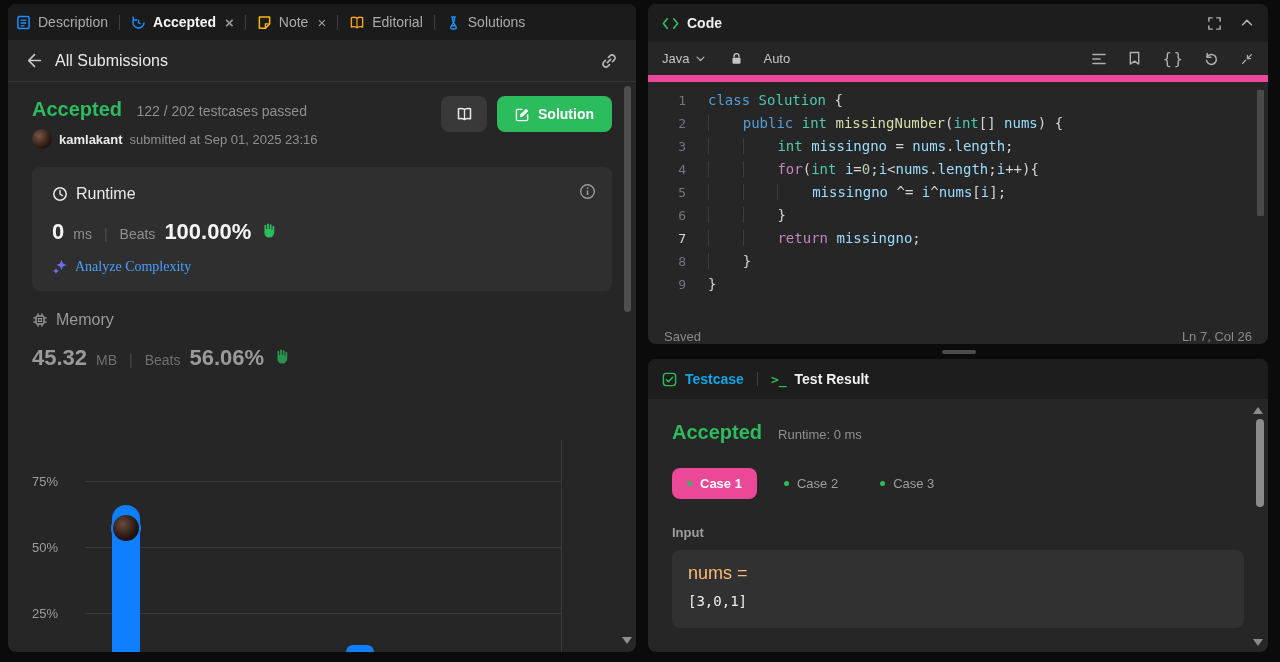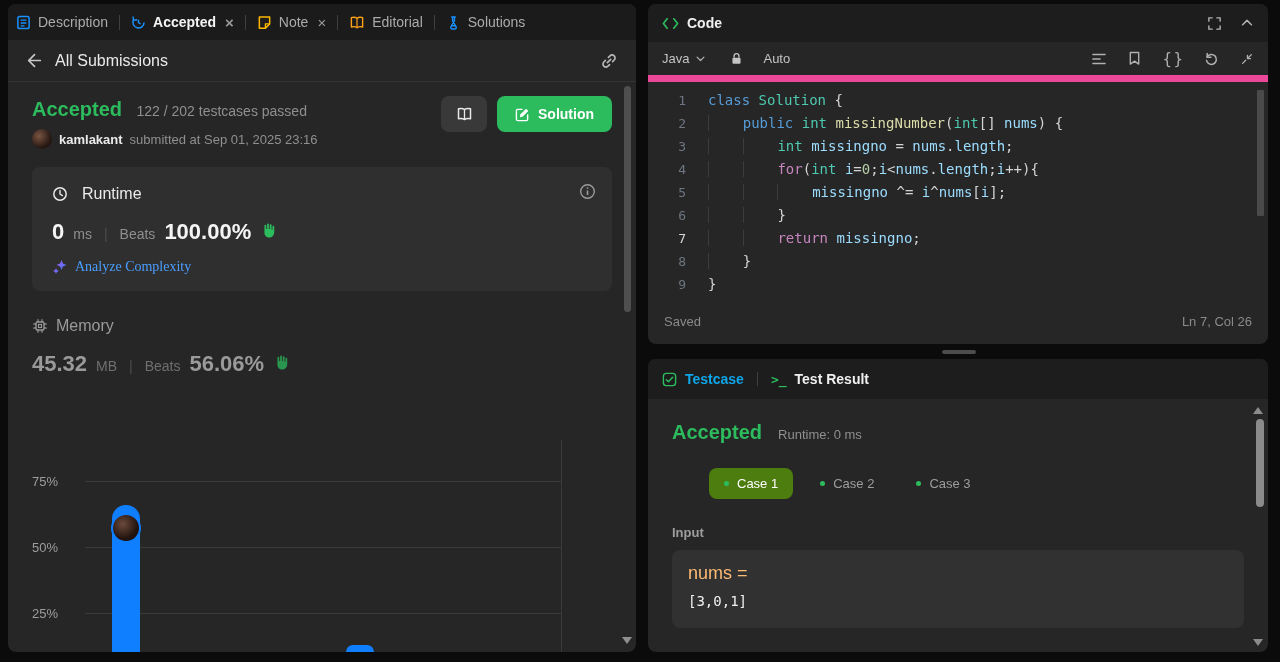--- a/index.html
+++ b/index.html
@@ -29,31 +29,31 @@
     background:radial-gradient(circle at 35% 35%, #7a5542, #2a1a14 62%, #110b08); }
   .author { font-size:13px; font-weight:bold; color:#eaeaea; }
   .subm-at { font-size:13px; color:#8f8f8f; }
   .actionbtns { position:absolute; right:24px; top:14px; display:flex; gap:10px; }
   .book-btn { width:46px; height:36px; background:#393939; border:none; border-radius:8px;
     display:flex; align-items:center; justify-content:center; cursor:pointer; }
   .solution-btn { height:36px; padding:0 18px; background:#2cbb5d; border:none; border-radius:8px;
     display:flex; align-items:center; gap:8px; color:#fff; font-size:14px; font-weight:bold; cursor:pointer; }
 
   .runtime-card { margin:18px 24px 0; background:#2f2f2f; border-radius:8px; padding:18px 20px 16px; position:relative; }
-  .card-head { display:flex; align-items:center; gap:14px; font-size:16px; color:#eaeaea; }
+  .card-head { display:flex; align-items:center; gap:8px; font-size:16px; color:#eaeaea; }
   .info-ico { position:absolute; right:16px; top:16px; }
   .valrow { display:flex; align-items:baseline; gap:9px; margin-top:16px; }
   .bigval { font-size:22px; font-weight:bold; color:#f5f5f5; }
   .unit { font-size:14px; color:#8f8f8f; }
   .vdiv { color:#4d4d4d; font-size:14px; padding:0 3px; }
   .beats-l { font-size:14px; color:#8f8f8f; }
   .analyze { display:flex; align-items:center; gap:7px; margin-top:14px; cursor:pointer;font-family:Liberation Serif, serif; }
   .analyze span { font-size:14px; color:#4a9eff; }
 
-  .memory-blk { margin:26px 24px 0; }
+  .memory-blk { margin:20px 24px 0; }
   .mem-head { display:flex; align-items:center; gap:8px; font-size:16px; color:#9a9a9a; }
   .memory-blk .bigval { color:#9a9a9a; }
   .memory-blk .unit, .memory-blk .beats-l { color:#6f6f6f; }
   .dim { opacity:.75; }
 
   
   .chart { position:absolute; left:24px; top:436px; width:530px; bottom:0; }
   .gridline { position:absolute; left:53px; right:0; height:1px; background:#3a3a3a; }
   .gtick { position:absolute; left:0; width:44px; text-align:left; font-size:13px; color:#9d9d9d; transform:translateY(-50%); }
   .plot { position:absolute; left:53px; right:0; top:0; bottom:0; border-right:1px solid #3a3a3a; }
@@ -83,21 +83,21 @@
   .cline { display:flex; height:23px; line-height:23px; }
   .ln { width:38px; text-align:right; color:#6e7681; flex-shrink:0; font-size:13px; }
   .ln.cur { color:#d7d7d7; }
   .lc { padding-left:22px; white-space:pre; color:#d4d4d4; }
   .tk-kw { color:#569cd6; } .tk-typ { color:#4ec9b0; } .tk-fn { color:#dcdcaa; }
   .tk-var { color:#9cdcfe; } .tk-num { color:#b5cea8; } .tk-pun { color:#d4d4d4; }
   .tk-ctl { color:#c586c0; } .tk-pln { color:#d4d4d4; }
   .tk-ind { color:#d4d4d4; border-left:1px solid #3c3c3c; }
   .cline:first-child .tk-ind, .cline:nth-child(9) .tk-ind { border-left:none; }
 
-  .cp-status { position:absolute; left:0; right:0; bottom:0; height:30px; display:flex; align-items:flex-start;
+  .cp-status { position:absolute; left:0; right:0; bottom:0; height:30px; display:flex; align-items:flex-end;
     justify-content:space-between; padding:0 16px; font-size:13px; color:#8a8a8a; }
   .cp-thumb { position:absolute; right:4px; top:86px; width:7px; height:126px; background:#4a4a4a; border-radius:1px; }
 
   .drag-handle { position:absolute; left:942px; top:350px; width:34px; height:4px; background:#4d4d4d; border-radius:2px; cursor:row-resize; }
 
   
   #test-panel { left:648px; top:359px; width:620px; height:293px; }
   .tp-head { height:40px; background:#1d1d1d; display:flex; align-items:center; padding:0 14px; }
   .tp-tab { display:flex; align-items:center; gap:8px; font-size:14px; cursor:pointer; }
   .tp-tab .lbl { color:#0ea5e9;font-weight:bold; }
@@ -105,21 +105,21 @@
   .tp-div { width:1px; height:14px; background:#3f3f3f; margin:0 13px; }
   .term-glyph { font-family:"DejaVu Sans Mono", monospace; font-size:13px; font-weight:bold; color:#2cbb5d; }
 
   .tp-body { padding:22px 24px 0; }
   .tp-statusrow { display:flex; align-items:baseline; gap:16px; }
   .tp-accepted { font-size:20px; font-weight:bold; color:#2cbb5d; }
   .tp-runtime { font-size:13px; color:#8f8f8f; }
   .cases { display:flex; align-items:center; gap:12px; margin-top:24px; }
   .case-pill { display:flex; align-items:center; gap:8px; padding:8px 15px; border-radius:8px;
     font-size:13px; color:#9d9d9d; cursor:pointer; }
-  .case-pill.active { background:#4d7c0f; color:#fff; font-weight:normal;margin-left:37px; }
+  .case-pill.active { background:#ec4899; color:#fff; font-weight:bold; }
   .cdot { width:5px; height:5px; border-radius:50%; background:#2cbb5d; }
   .input-label { margin-top:26px; font-size:13px; font-weight:bold; color:#9d9d9d; }
   .input-box { margin-top:10px; background:#313131; border-radius:8px; padding:13px 16px; height:78px; }
   .input-name { font-size:18px; color:#fdba74; }
   .input-val { margin-top:9px; font-family:"DejaVu Sans Mono", monospace; font-size:14px; color:#f0f0f0; }
 
   .tp-up { position:absolute; right:5px; top:48px; width:0; height:0;
     border-left:5px solid transparent; border-right:5px solid transparent; border-bottom:7px solid #8b8b8b; }
   .tp-thumb { position:absolute; right:4px; top:60px; width:8px; height:88px; background:#8b8b8b; border-radius:4px; }
   .tp-down { position:absolute; right:5px; bottom:6px; width:0; height:0;

